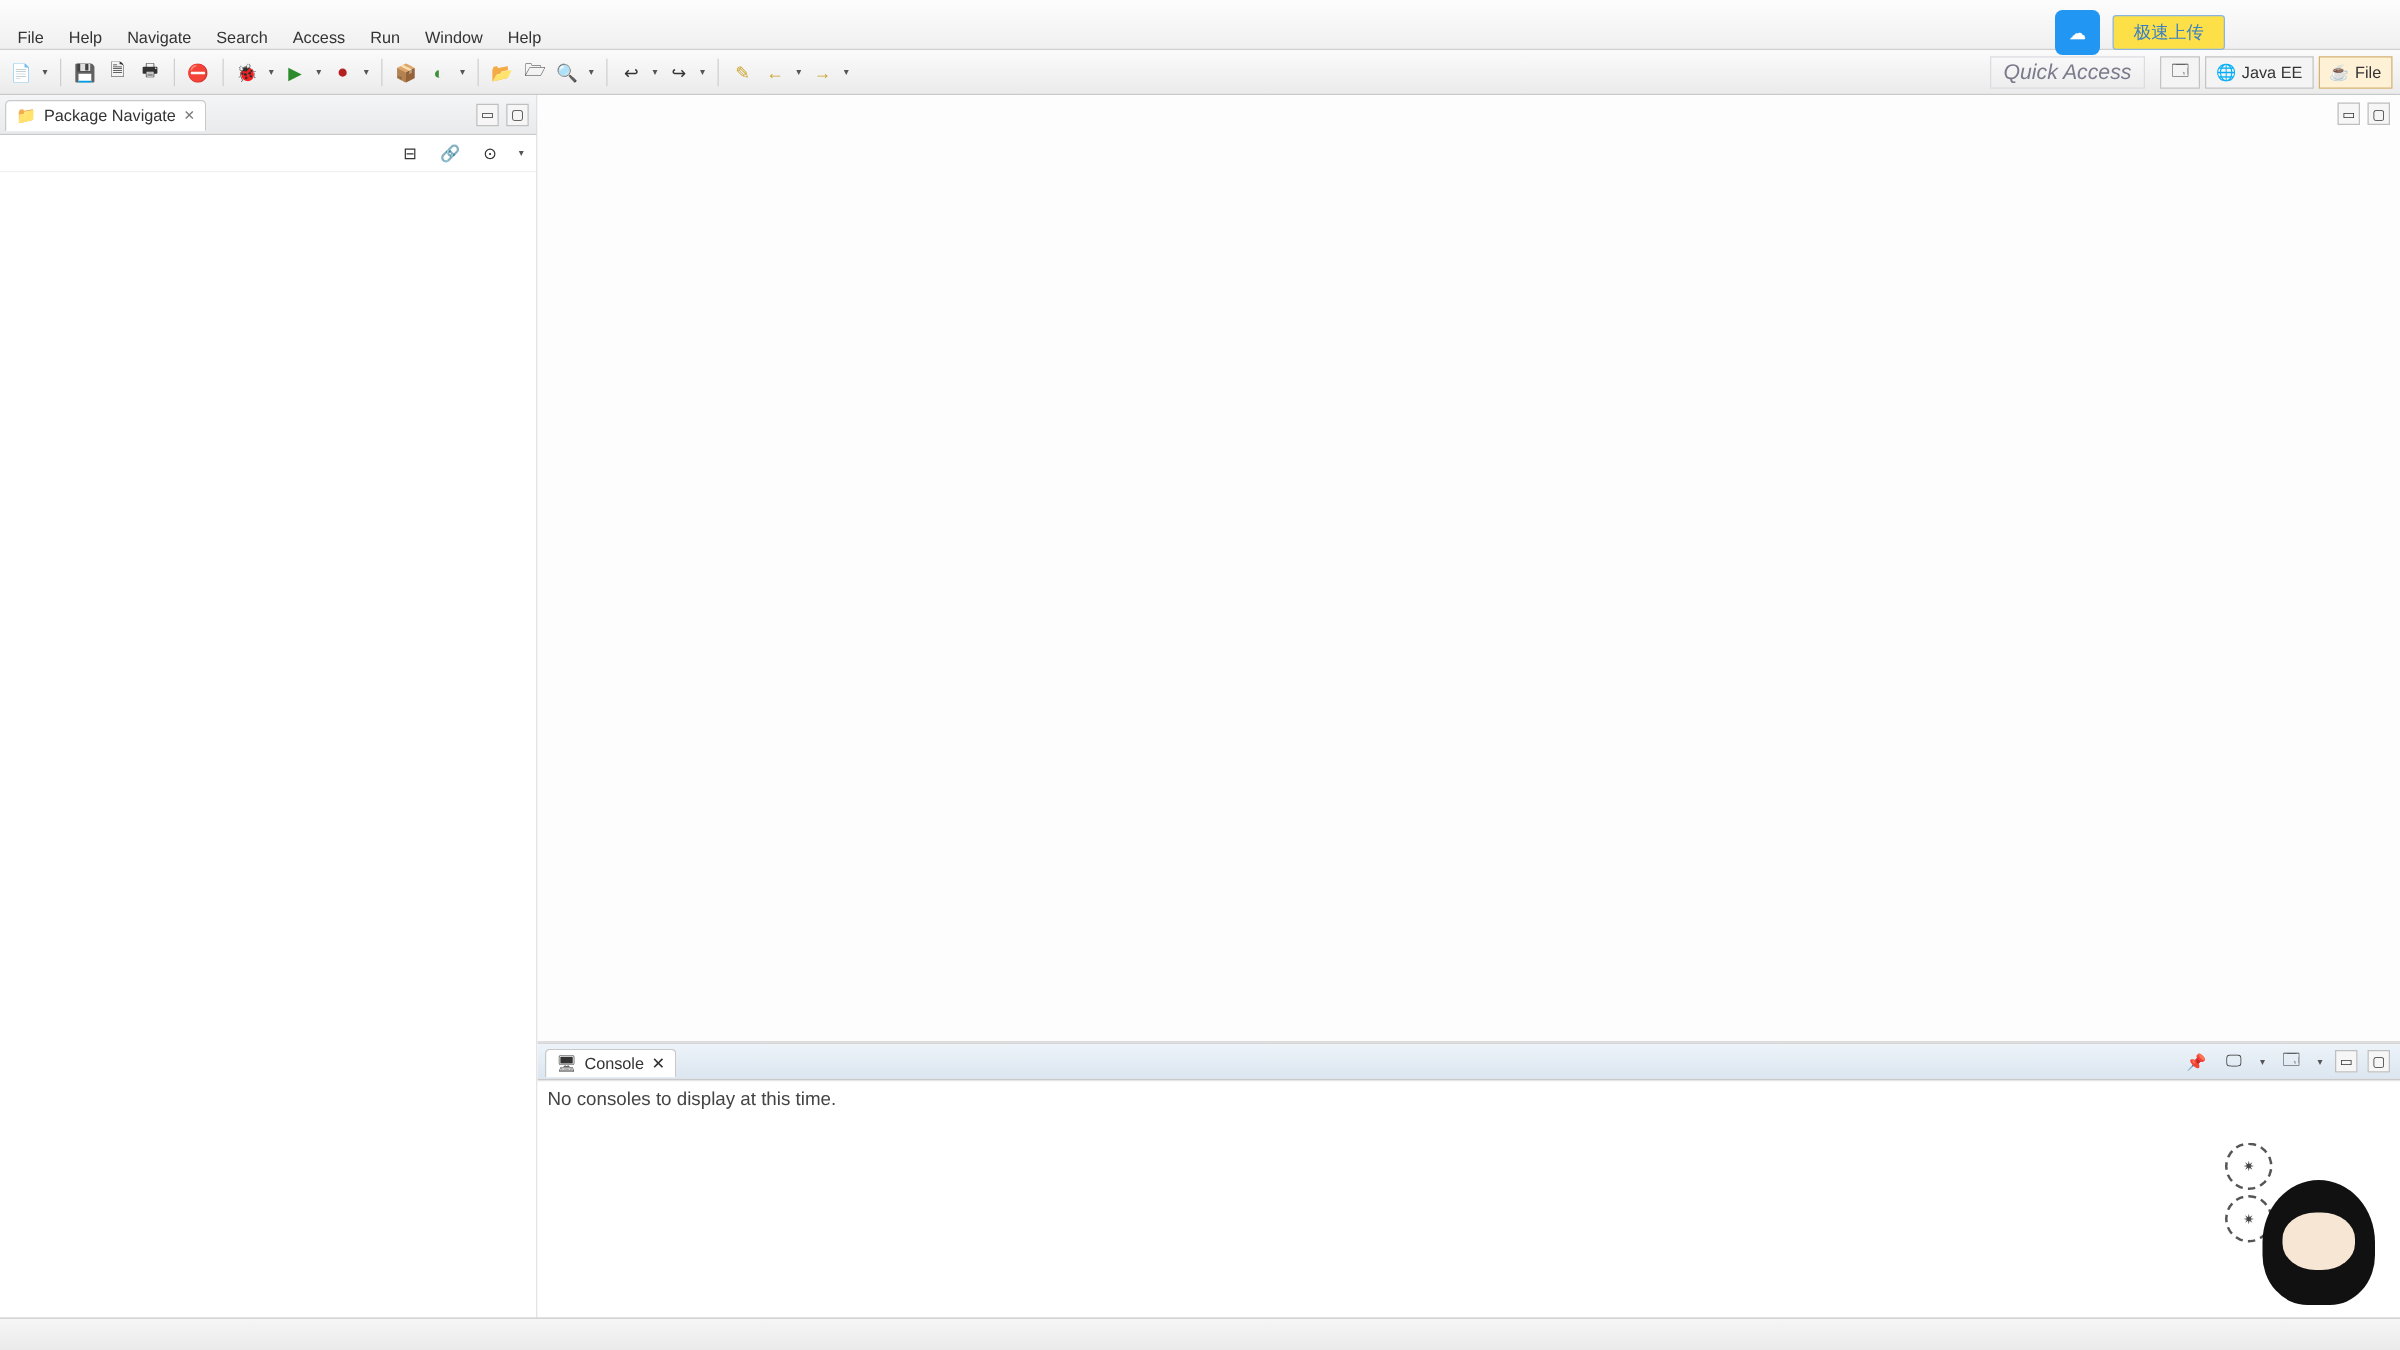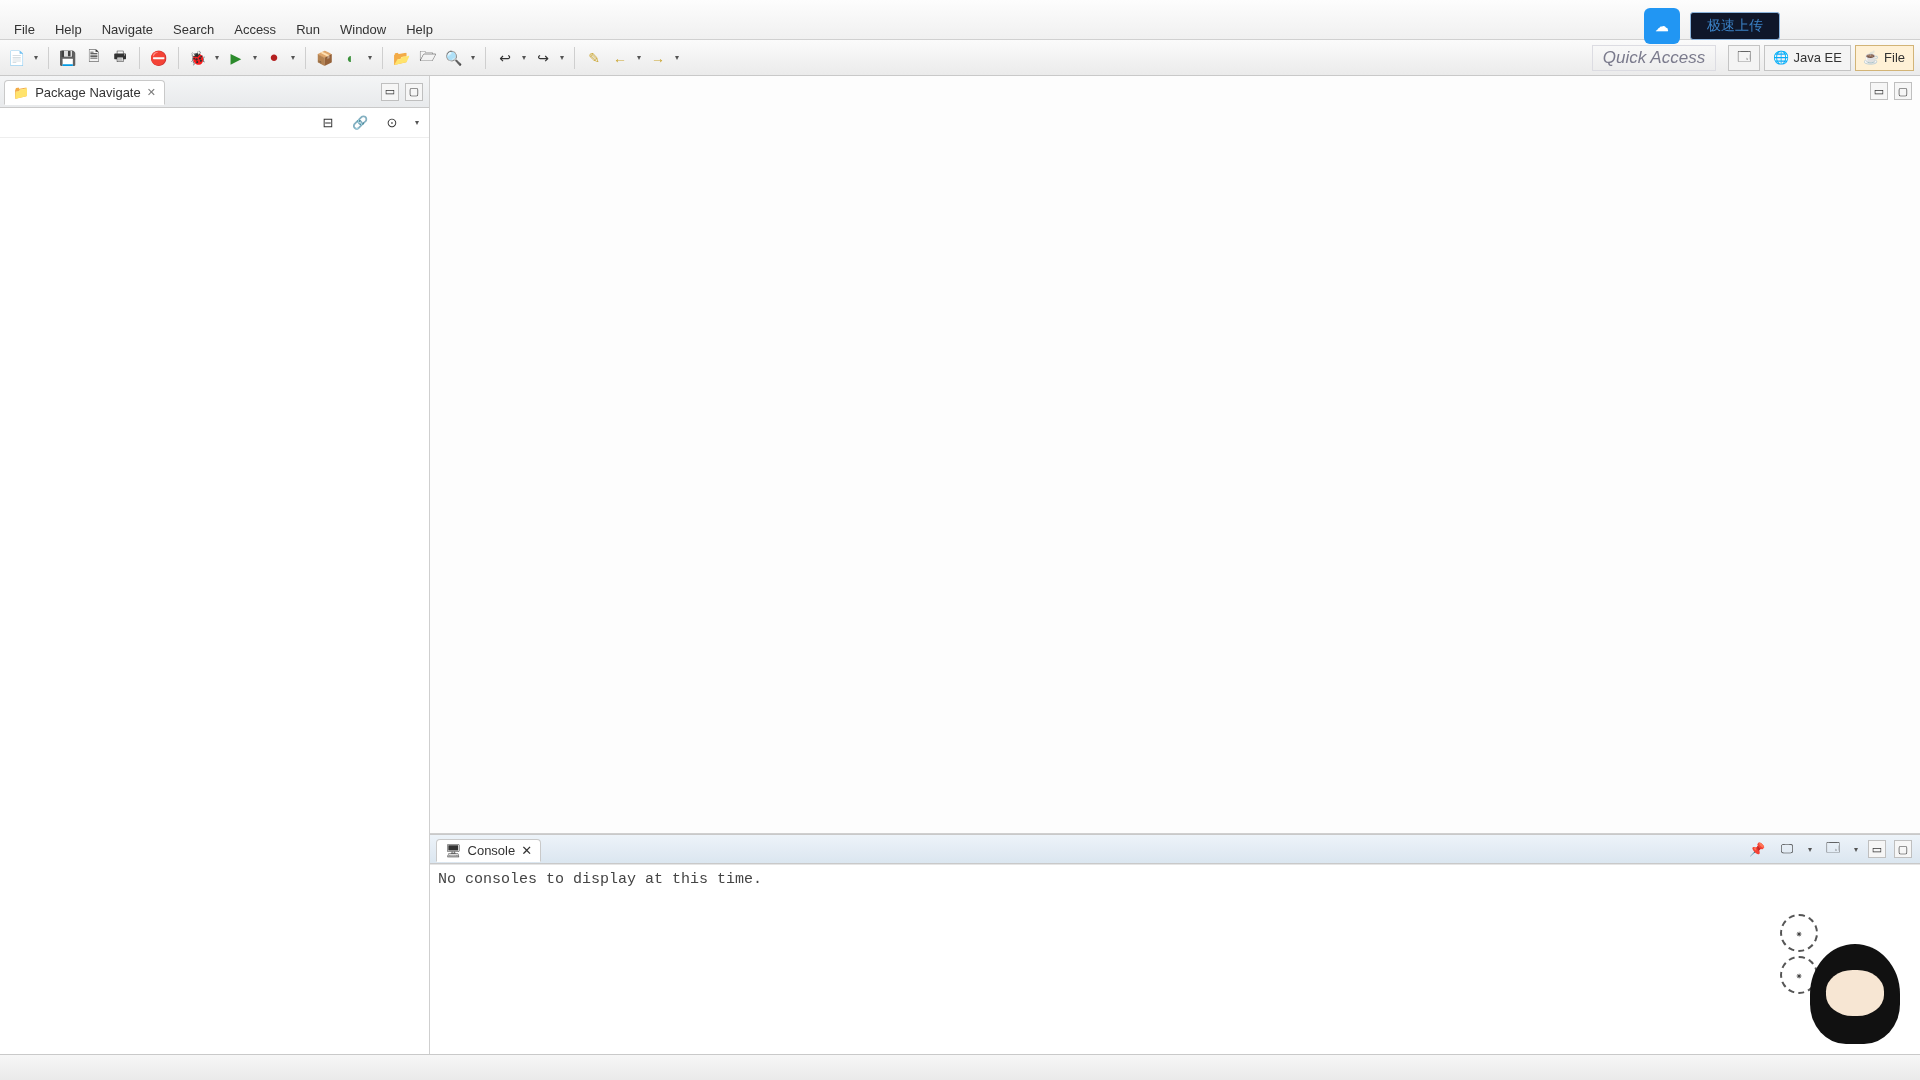--- a/index.html
+++ b/index.html
@@ -40,21 +40,21 @@
   }
   .cloud-icon {
     width: 36px; height: 36px;
     background: #2196f3;
     border-radius: 6px;
     display: flex; align-items: center; justify-content: center;
     color: white; font-weight: bold;
   }
   .upload-label {
     border: 1px solid #8cb5dd;
-    background: #0f172a;
+    background: #fde047;
     color: #3a80c4;
     padding: 4px 16px;
     border-radius: 3px;
     font-size: 14px;
   }
 
   
   .toolbar {
     background: linear-gradient(#fbfbfb, #ebebeb);
     border-bottom: 1px solid #c9c9c9;
@@ -193,21 +193,20 @@
     display: flex; gap: 8px; padding-right: 8px;
     align-items: center;
   }
   .console-body {
     flex: 1;
     padding: 6px 8px;
     color: #444;
     font-size: 15px;
     position: relative;
     border-top: 1px solid #e5e5e5;
-    font-family: Liberation Mono, monospace;
   }
   .watermark {
     position: absolute;
     right: 120px; bottom: 30px;
     font-size: 32px;
     color: rgba(200,200,200,0.25);
     letter-spacing: 2px;
     pointer-events: none;
   }
   .sticker {

